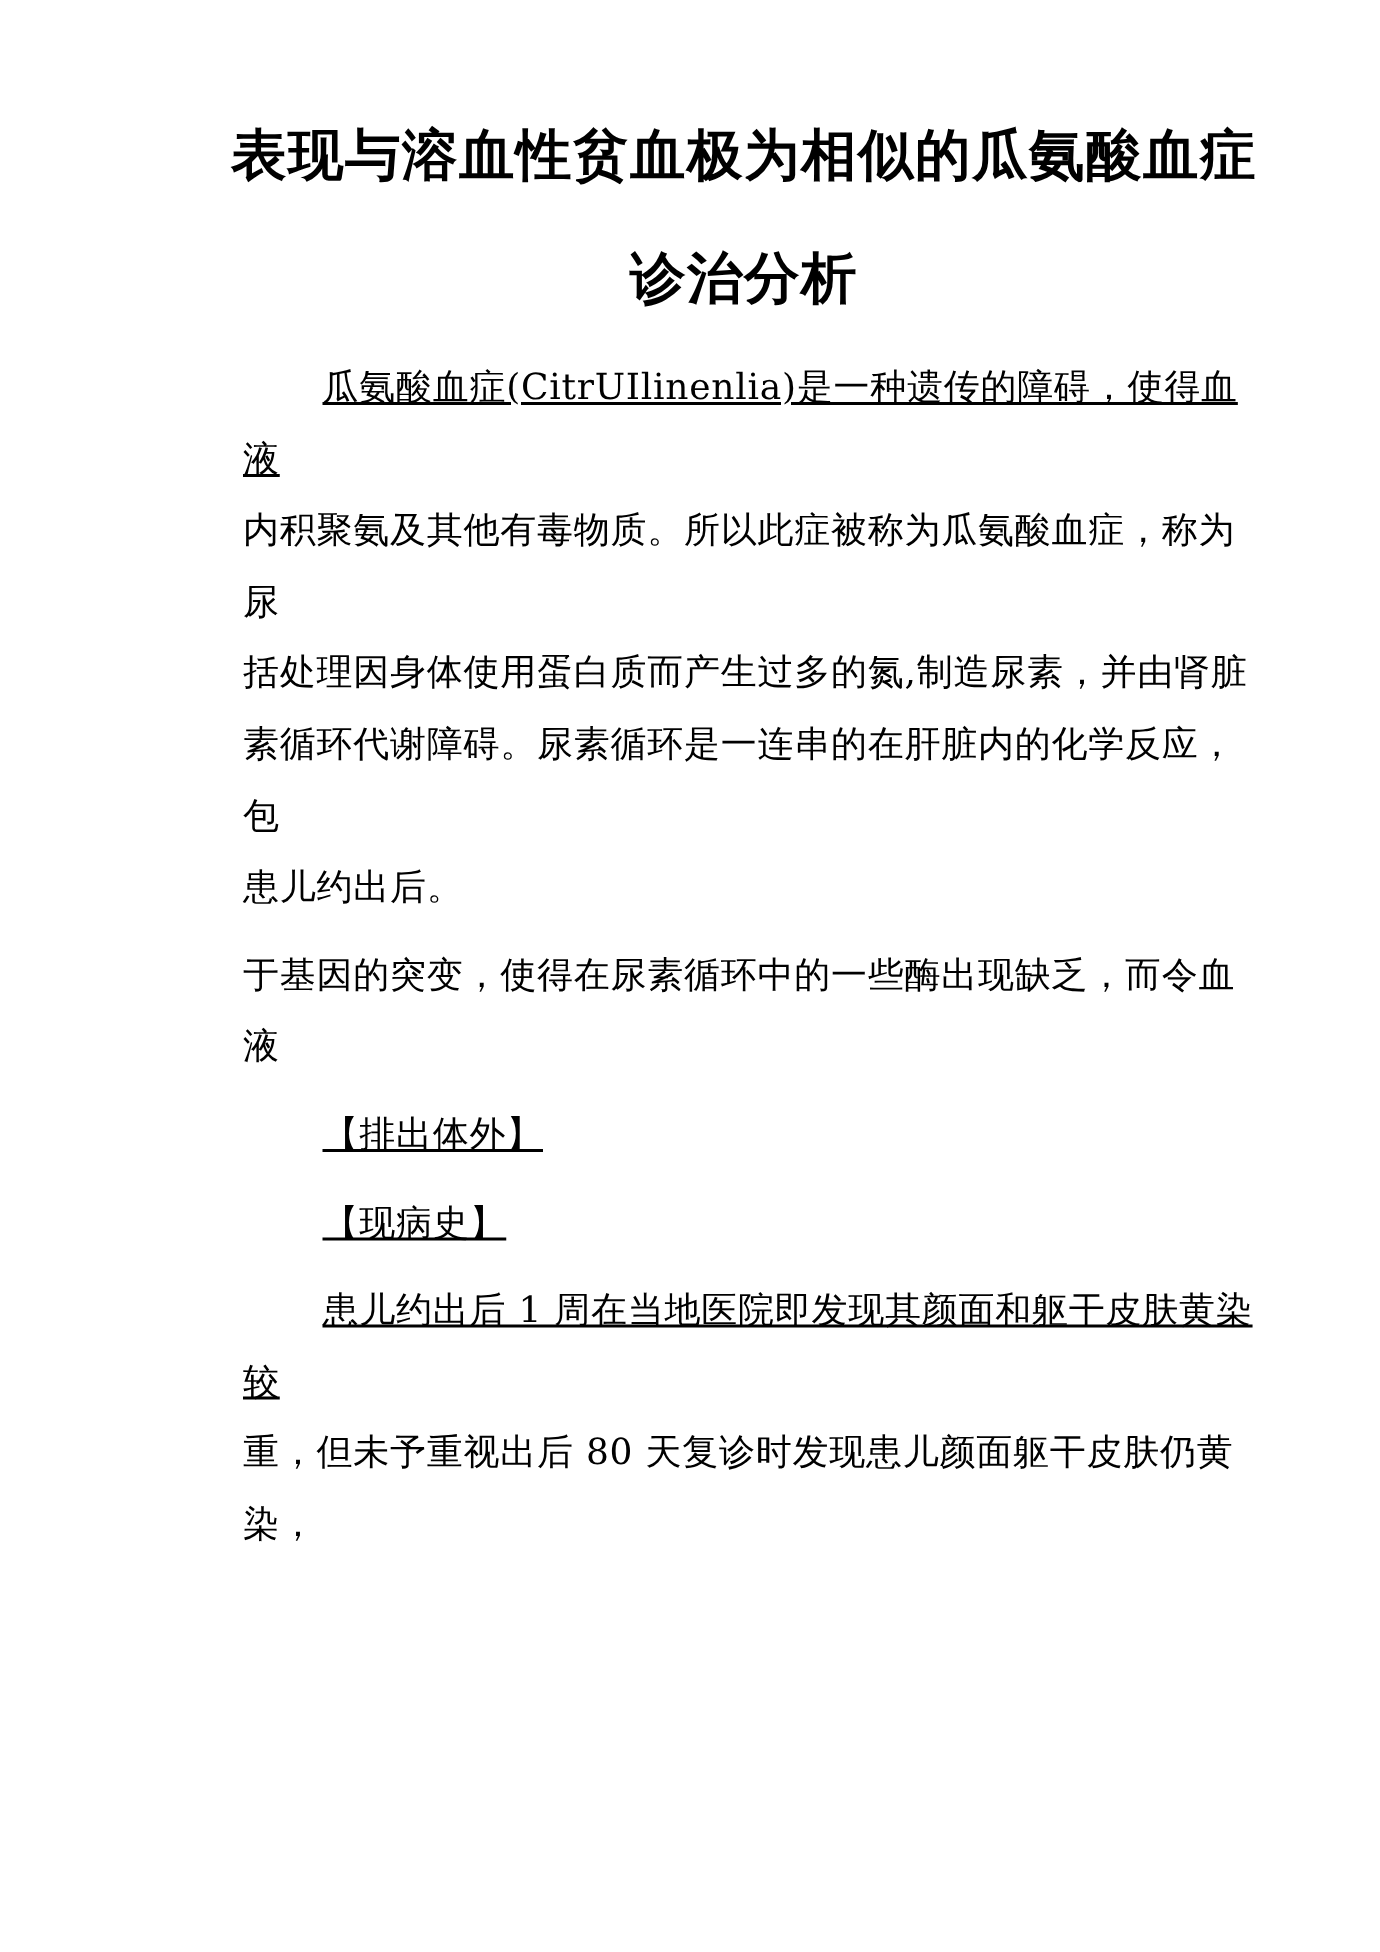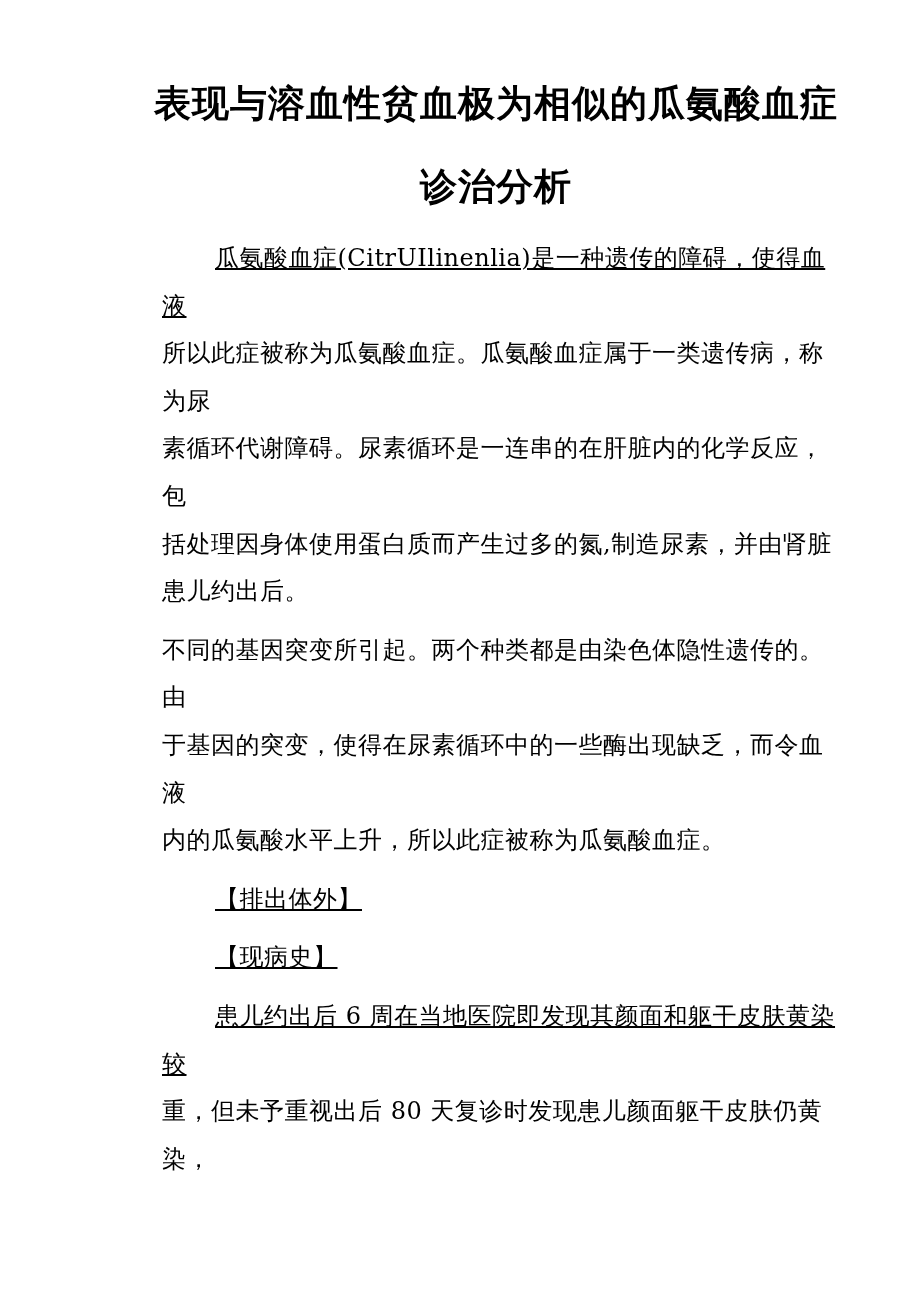--- a/index.html
+++ b/index.html
@@ -50,41 +50,39 @@
 
   <h1 class="doc-title">
     <span class="title-line">表现与溶血性贫血极为相似的瓜氨酸血症</span>
     <span class="title-line">诊治分析</span>
   </h1>
 
   <div class="doc-body">
 
     <p class="para">
       <span class="line indent">瓜氨酸血症(CitrUIlinenlia)是一种遗传的障碍，使得血液</span>
-      <span class="line">所以此症被称为瓜氨酸血症。瓜氨酸血症属于一类遗传病，称为尿</span>
+      <span class="line">内积聚氨及其他有毒物质。所以此症被称为瓜氨酸血症，称为尿</span>
+      <span class="line">括处理因身体使用蛋白质而产生过多的氮,制造尿素，并由肾脏</span>
       <span class="line">素循环代谢障碍。尿素循环是一连串的在肝脏内的化学反应，包</span>
-      <span class="line">括处理因身体使用蛋白质而产生过多的氮,制造尿素，并由肾脏</span>
       <span class="line">患儿约出后。</span>
     </p>
 
     <p class="para">
-      <span class="line">不同的基因突变所引起。两个种类都是由染色体隐性遗传的。由</span>
       <span class="line">于基因的突变，使得在尿素循环中的一些酶出现缺乏，而令血液</span>
-      <span class="line">内的瓜氨酸水平上升，所以此症被称为瓜氨酸血症。</span>
     </p>
 
     <p class="para">
       <span class="line indent">【排出体外】</span>
     </p>
 
 
     <p class="para">
       <span class="line indent">【现病史】</span>
     </p>
 
     <p class="para">
-      <span class="line indent">患儿约出后 6 周在当地医院即发现其颜面和躯干皮肤黄染较</span>
+      <span class="line indent">患儿约出后 1 周在当地医院即发现其颜面和躯干皮肤黄染较</span>
       <span class="line">重，但未予重视出后 80 天复诊时发现患儿颜面躯干皮肤仍黄染，</span>
 
     </p>
 
   </div>
 </div>
 
 </body></html>

